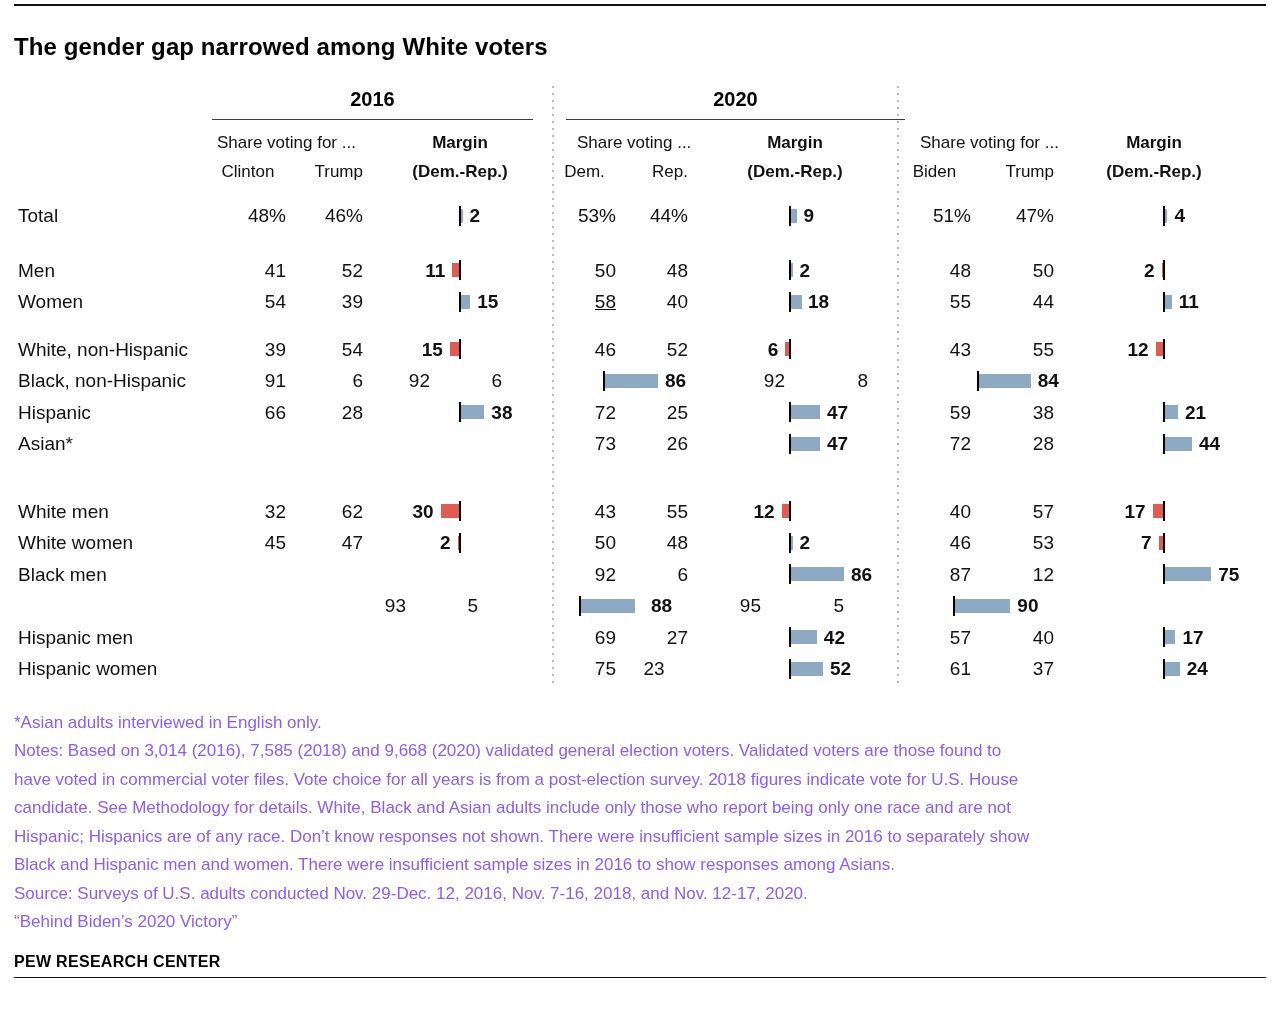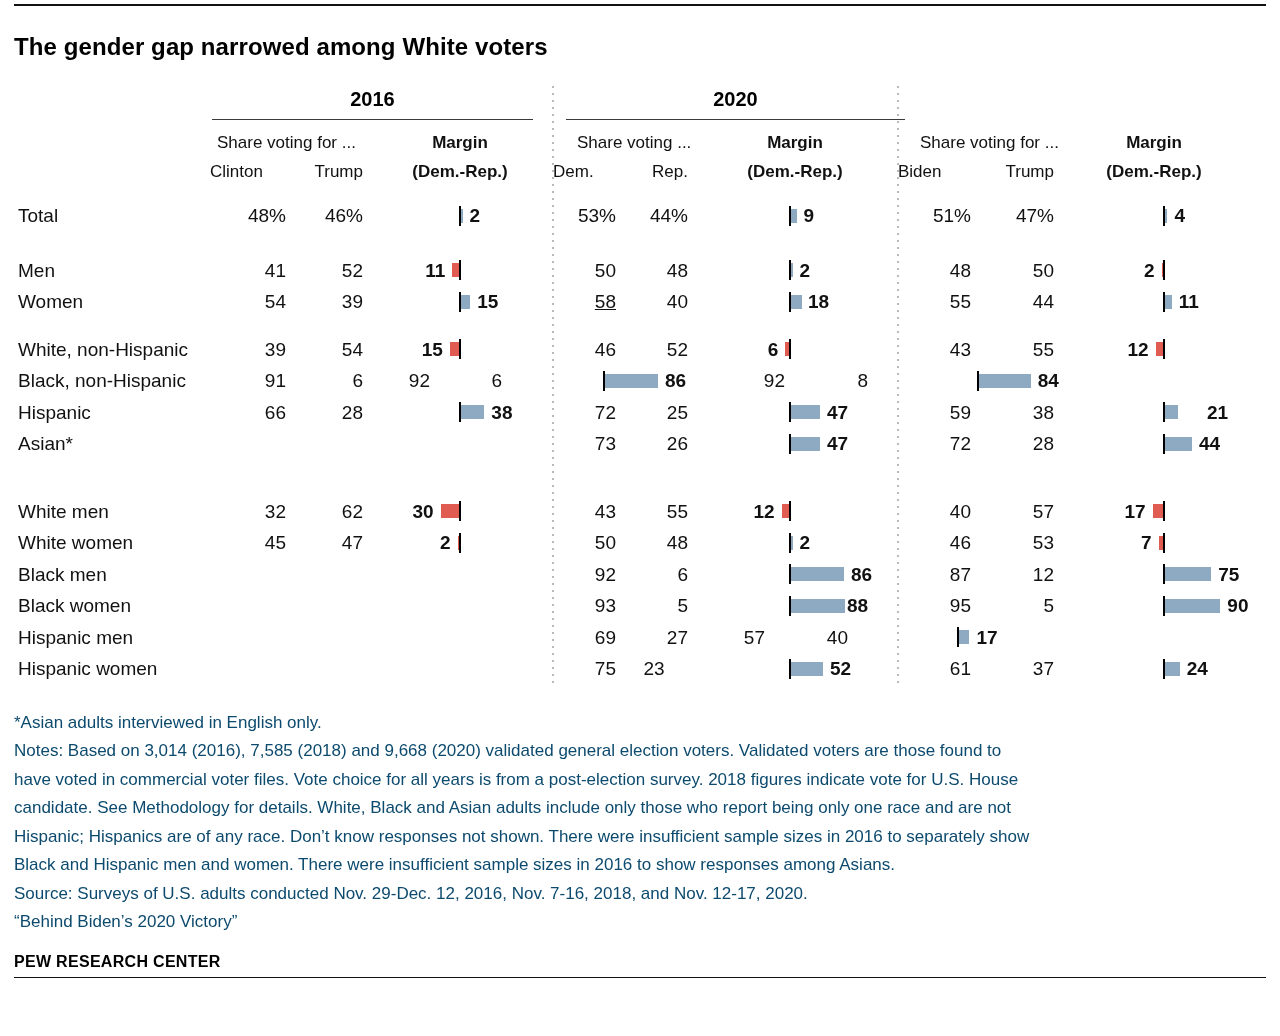--- a/index.html
+++ b/index.html
@@ -49,38 +49,38 @@
   .labelspace{width:210px;}
   .ghead{display:grid;grid-template-rows:29px 29px;box-sizing:border-box;}
   .g16h{grid-template-columns:80px 77px 186px;width:343px;}
   .g18h{grid-template-columns:67px 72px 206px;width:345px;}
   .g20h{grid-template-columns:77px 83px 192px;width:352px;}
   .share{grid-column:1/3;grid-row:1;white-space:nowrap;line-height:29px;}
   .g16h .share{padding-left:7px;}
   .g18h .share{padding-left:24px;}
   .g20h .share{padding-left:22px;}
   .m1{grid-column:3;grid-row:1;text-align:center;font-weight:700;line-height:29px;}
-  .dname{grid-column:1;grid-row:2;text-align:left;padding-right:4px;line-height:29px;}
+  .dname{grid-column:1;grid-row:2;text-align:center;padding-right:4px;line-height:29px;}
   .rname{grid-column:2;grid-row:2;text-align:right;padding-right:4px;line-height:29px;}
   .m2{grid-column:3;grid-row:2;text-align:center;font-weight:700;line-height:29px;}
 
   #rows{margin-top:14px;}
   .row{display:flex;height:31.5px;line-height:31.5px;font-size:19px;}
   .cell{box-sizing:border-box;}
   .cell.label{width:210px;padding-left:18px;}
   .cell.num{text-align:right;padding-right:4px;}
   .cell.margin{position:relative;}
   .tick{position:absolute;top:5.5px;width:2px;height:20px;background:#000;}
   .bar{position:absolute;top:8.5px;height:14px;}
   .mlabel{position:absolute;top:0;font-weight:700;line-height:31.5px;}
   .mlabel.right{text-align:right;}
 
   .notes{
     margin:24px 14px 0 14px;
-    font-size:17px;line-height:28.5px;color:#0c4a6e;
+    font-size:17px;line-height:28.5px;color:#8b5cf6;
   }
   .pre{white-space:pre-line;}
   .brand{
     margin:16px 14px 0 14px;
     font-size:16px;font-weight:700;color:#000;letter-spacing:0.3px;
     height:24px;
   }
 </style>
 </head>
 <body>
@@ -262,21 +262,21 @@
           <div class="cell margin" style="width: 206px;">
             <div class="tick" style="left: 97px;"></div>
             <div class="bar" style="background: rgb(142, 169, 194); width: 28.905px; left: 99px;"></div>
             <div class="mlabel" style="left: 134.905px;">47</div>
           </div>
           <div class="cell num" style="width: 77px;">59</div>
           <div class="cell num" style="width: 83px;">38</div>
           <div class="cell margin" style="width: 192px;">
             <div class="tick" style="left: 105px;"></div>
             <div class="bar" style="background: rgb(142, 169, 194); width: 12.915px; left: 107px;"></div>
-            <div class="mlabel" style="left: 126.915px; margin-left: 22px;">21</div>
+            <div class="mlabel" style="left: 126.915px;">21</div>
           </div>
         </div>
         <div class="row">
           <div class="cell label">Asian*</div>
           <div class="cell num" style="width: 80px;"></div>
           <div class="cell num" style="width: 77px;"></div>
           <div class="cell margin" style="width: 186px;"></div>
           <div class="cell num" style="width: 67px;">73</div>
           <div class="cell num" style="width: 72px;">26</div>
           <div class="cell margin" style="width: 206px;">
@@ -354,46 +354,50 @@
           </div>
           <div class="cell num" style="width: 77px;">87</div>
           <div class="cell num" style="width: 83px;">12</div>
           <div class="cell margin" style="width: 192px;">
             <div class="tick" style="left: 105px;"></div>
             <div class="bar" style="background: rgb(142, 169, 194); width: 46.125px; left: 107px;"></div>
             <div class="mlabel" style="left: 160.125px;">75</div>
           </div>
         </div>
         <div class="row">
-          <div class="cell label">Black women</div>
           <div class="cell num" style="width: 80px;"></div>
           <div class="cell num" style="width: 77px;"></div>
           <div class="cell margin" style="width: 186px;"></div>
           <div class="cell num" style="width: 67px;">93</div>
           <div class="cell num" style="width: 72px;">5</div>
           <div class="cell margin" style="width: 206px;">
             <div class="tick" style="left: 97px;"></div>
             <div class="bar" style="background: rgb(142, 169, 194); width: 54.12px; left: 99px;"></div>
-            <div class="mlabel" style="left: 155px;">88</div>
+            <div class="mlabel" style="left: 169px;">88</div>
           </div>
           <div class="cell num" style="width: 77px;">95</div>
           <div class="cell num" style="width: 83px;">5</div>
           <div class="cell margin" style="width: 192px;">
             <div class="tick" style="left: 105px;"></div>
             <div class="bar" style="background: rgb(142, 169, 194); width: 55.35px; left: 107px;"></div>
             <div class="mlabel" style="left: 169.35px;">90</div>
           </div>
         </div>
         <div class="row">
           <div class="cell label">Hispanic men</div>
           <div class="cell num" style="width: 80px;"></div>
           <div class="cell num" style="width: 77px;"></div>
           <div class="cell margin" style="width: 186px;"></div>
           <div class="cell num" style="width: 67px;">69</div>
           <div class="cell num" style="width: 72px;">27</div>
+          <div class="cell margin" style="width: 206px;">
+            <div class="tick" style="left: 97px;"></div>
+            <div class="bar" style="background: rgb(142, 169, 194); width: 25.83px; left: 99px;"></div>
+            <div class="mlabel" style="left: 131.83px;">42</div>
+          </div>
           <div class="cell num" style="width: 77px;">57</div>
           <div class="cell num" style="width: 83px;">40</div>
           <div class="cell margin" style="width: 192px;">
             <div class="tick" style="left: 105px;"></div>
             <div class="bar" style="background: rgb(142, 169, 194); width: 10.455px; left: 107px;"></div>
             <div class="mlabel" style="left: 124.455px;">17</div>
           </div>
         </div>
         <div class="row">
           <div class="cell label">Hispanic women</div>

